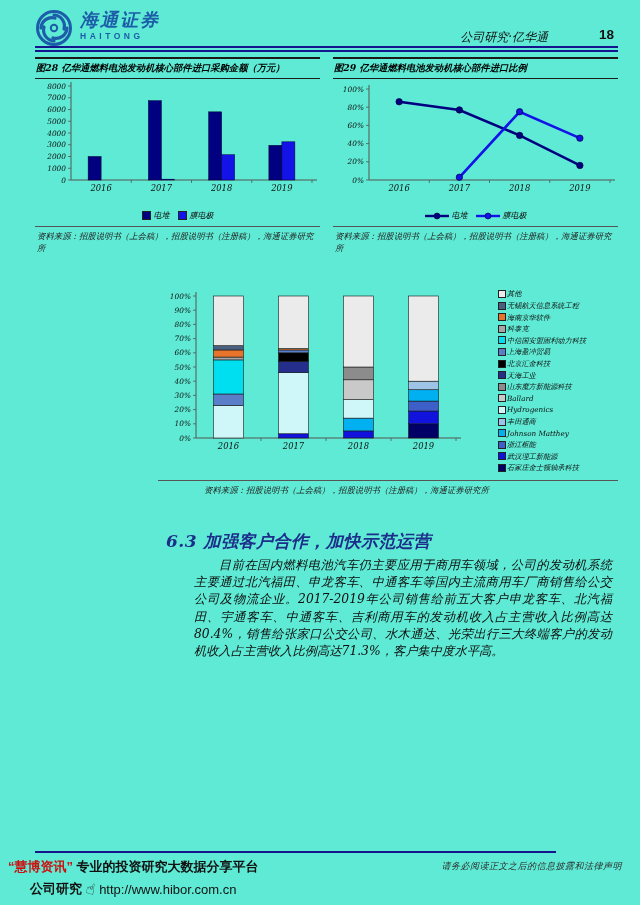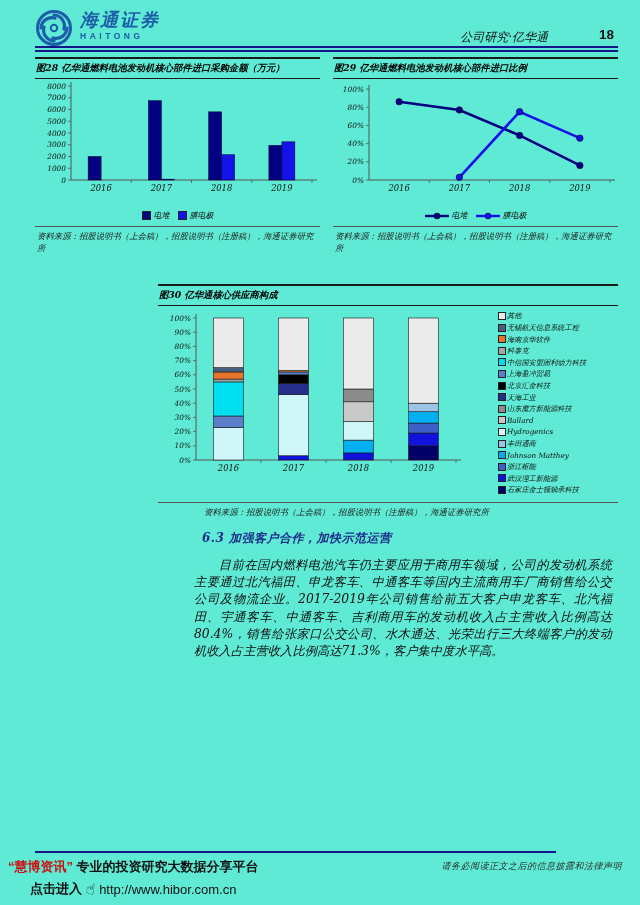--- a/index.html
+++ b/index.html
@@ -30,22 +30,22 @@
               font-size:8.4px;font-style:italic;color:#222;line-height:1.45;}
   
   .fig30{position:absolute;top:284px;left:158px;width:460px;}
   .fig30-body{display:flex;padding-top:4px;}
   .fig30-legend{width:116px;padding-top:2px;font-size:7.2px;font-style:italic;
                 color:#111;line-height:1;}
   .fig30-legend .leg-item{margin-bottom:3.6px;gap:1px;}
   .fig30-legend .leg-sq{width:6px;height:6px;flex:0 0 auto;}
   .fig30 .fig-source{padding-left:46px;}
   
-  .sec-heading{position:absolute;top:530px;left:166px;font-size:12px;font-weight:bold;
-               font-style:italic;color:#1c2d8a;letter-spacing:0.5px;margin-left:36px;}
+  .sec-heading{position:absolute;top:530px;left:166px;font-size:17px;font-weight:bold;
+               font-style:italic;color:#1c2d8a;letter-spacing:0.5px;}
   .body-par{position:absolute;top:557px;left:194px;width:418px;font-size:12.3px;
             font-style:italic;line-height:17.2px;color:#0d0d0d;text-align:justify;
             text-indent:25px;}
   
   .ftr-rule{position:absolute;top:851px;left:35px;width:521px;border-top:2.5px solid #16168c;}
   .ftr-hibor{position:absolute;top:858px;left:8px;font-family:"Liberation Sans",sans-serif;
              font-size:13px;font-weight:bold;color:#111;}
   .ftr-hibor .red{color:#cc1111;}
   .ftr-enter{position:absolute;top:880px;left:30px;font-family:"Liberation Sans",sans-serif;
              font-size:13px;color:#111;display:flex;align-items:center;gap:4px;}
@@ -190,24 +190,20 @@
             </svg>
             <span>膜电极</span>
           </div>
         </div>
       <div class="fig-source">资料来源：招股说明书（上会稿），招股说明书（注册稿），海通证券研究所</div>
     </div>
 
   </div>
 
   <div class="fig30">
-    <div class="fig-titlebar">
-      <span>图30</span>
-      <span>亿华通核心供应商构成</span>
-    </div>
     <div class="fig30-body">
       <svg id="c30" width="340" height="178">
           <line x1="35" y1="150" x2="38" y2="150" stroke="#555" stroke-width="0.8"></line>
           <text x="33" y="152.6" text-anchor="end" font-size="7.4" font-style="italic" fill="#111">0%</text>
           <line x1="35" y1="135.8" x2="38" y2="135.8" stroke="#555" stroke-width="0.8"></line>
           <text x="33" y="138.4" text-anchor="end" font-size="7.4" font-style="italic" fill="#111">10%</text>
           <line x1="35" y1="121.6" x2="38" y2="121.6" stroke="#555" stroke-width="0.8"></line>
           <text x="33" y="124.19999999999999" text-anchor="end" font-size="7.4" font-style="italic" fill="#111">20%</text>
           <line x1="35" y1="107.4" x2="38" y2="107.4" stroke="#555" stroke-width="0.8"></line>
           <text x="33" y="110" text-anchor="end" font-size="7.4" font-style="italic" fill="#111">30%</text>
@@ -333,19 +329,19 @@
   </div>
 
   <div class="sec-heading">6.3 加强客户合作，加快示范运营</div>
   <div class="body-par">目前在国内燃料电池汽车仍主要应用于商用车领域，公司的发动机系统主要通过北汽福田、申龙客车、中通客车等国内主流商用车厂商销售给公交公司及物流企业。2017-2019年公司销售给前五大客户申龙客车、北汽福田、宇通客车、中通客车、吉利商用车的发动机收入占主营收入比例高达80.4%，销售给张家口公交公司、水木通达、光荣出行三大终端客户的发动机收入占主营收入比例高达71.3%，客户集中度水平高。</div>
 
   <div class="ftr-rule"></div>
   <div class="ftr-hibor">
     <span class="red">“慧博资讯”</span><span> 专业的投资研究大数据分享平台</span>
   </div>
   <div class="ftr-enter">
-    <span class="bold">点击进入</span>
+    <span class="bold">公司研究</span>
     <span class="hand">☝</span>
     <a href="#" class="ftr-url">http://www.hibor.com.cn</a>
   </div>
   <div class="ftr-disclaimer">请务必阅读正文之后的信息披露和法律声明</div>
 
 </div>
 
 </body></html>

